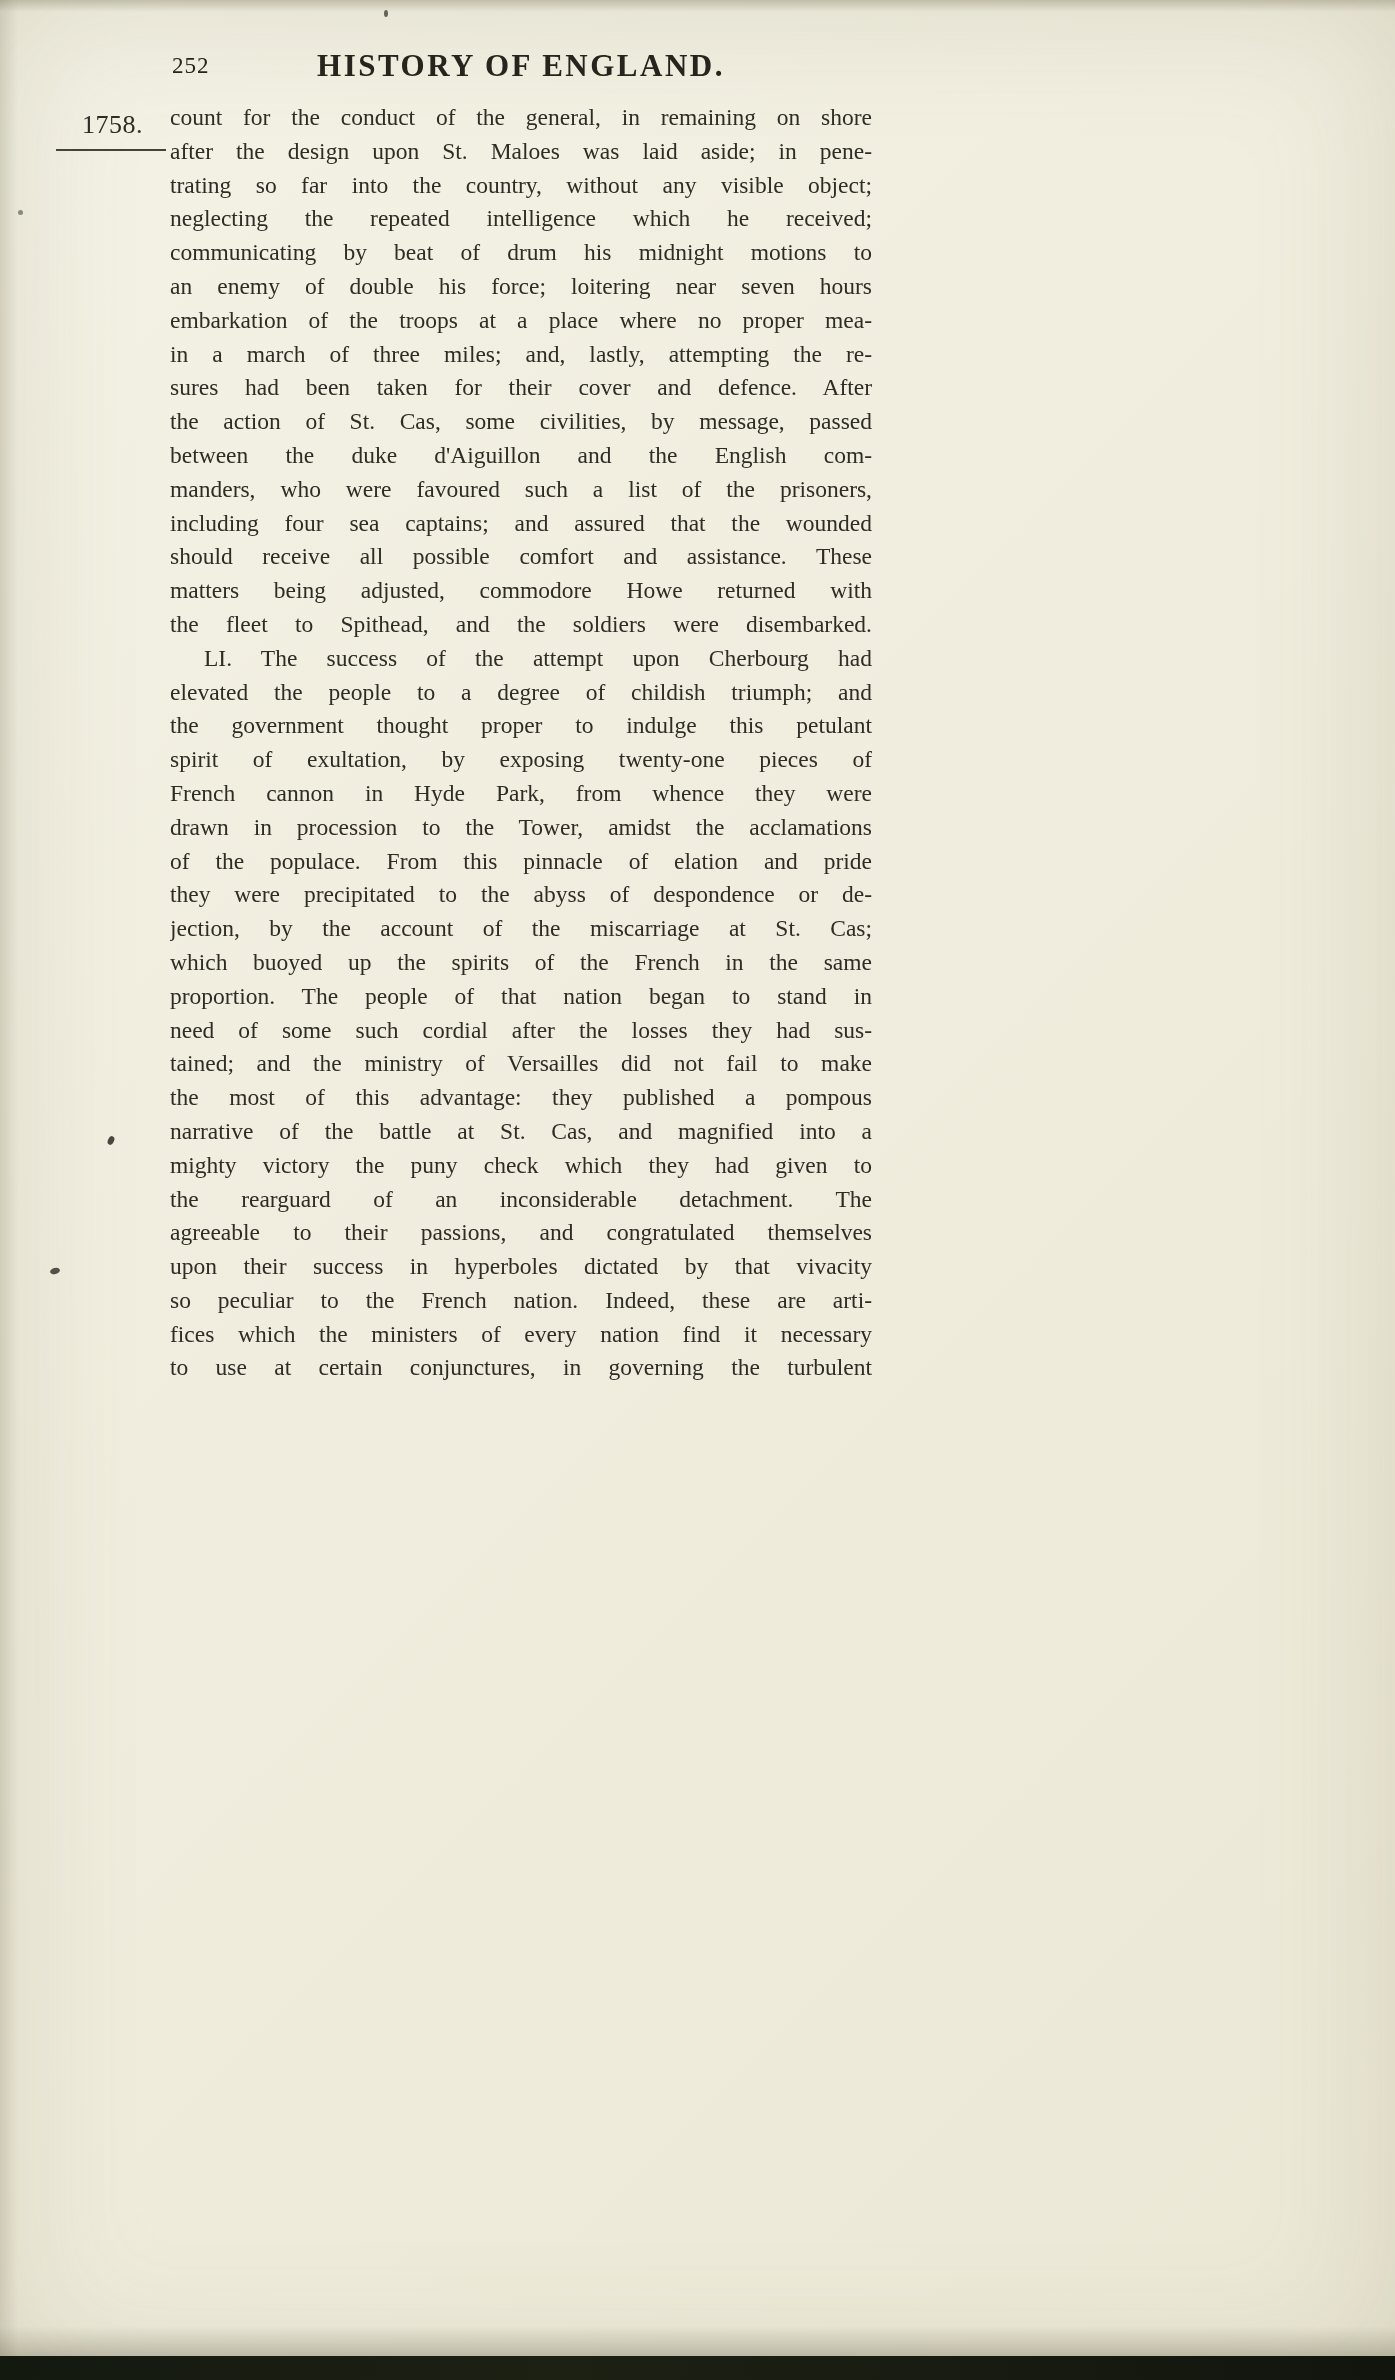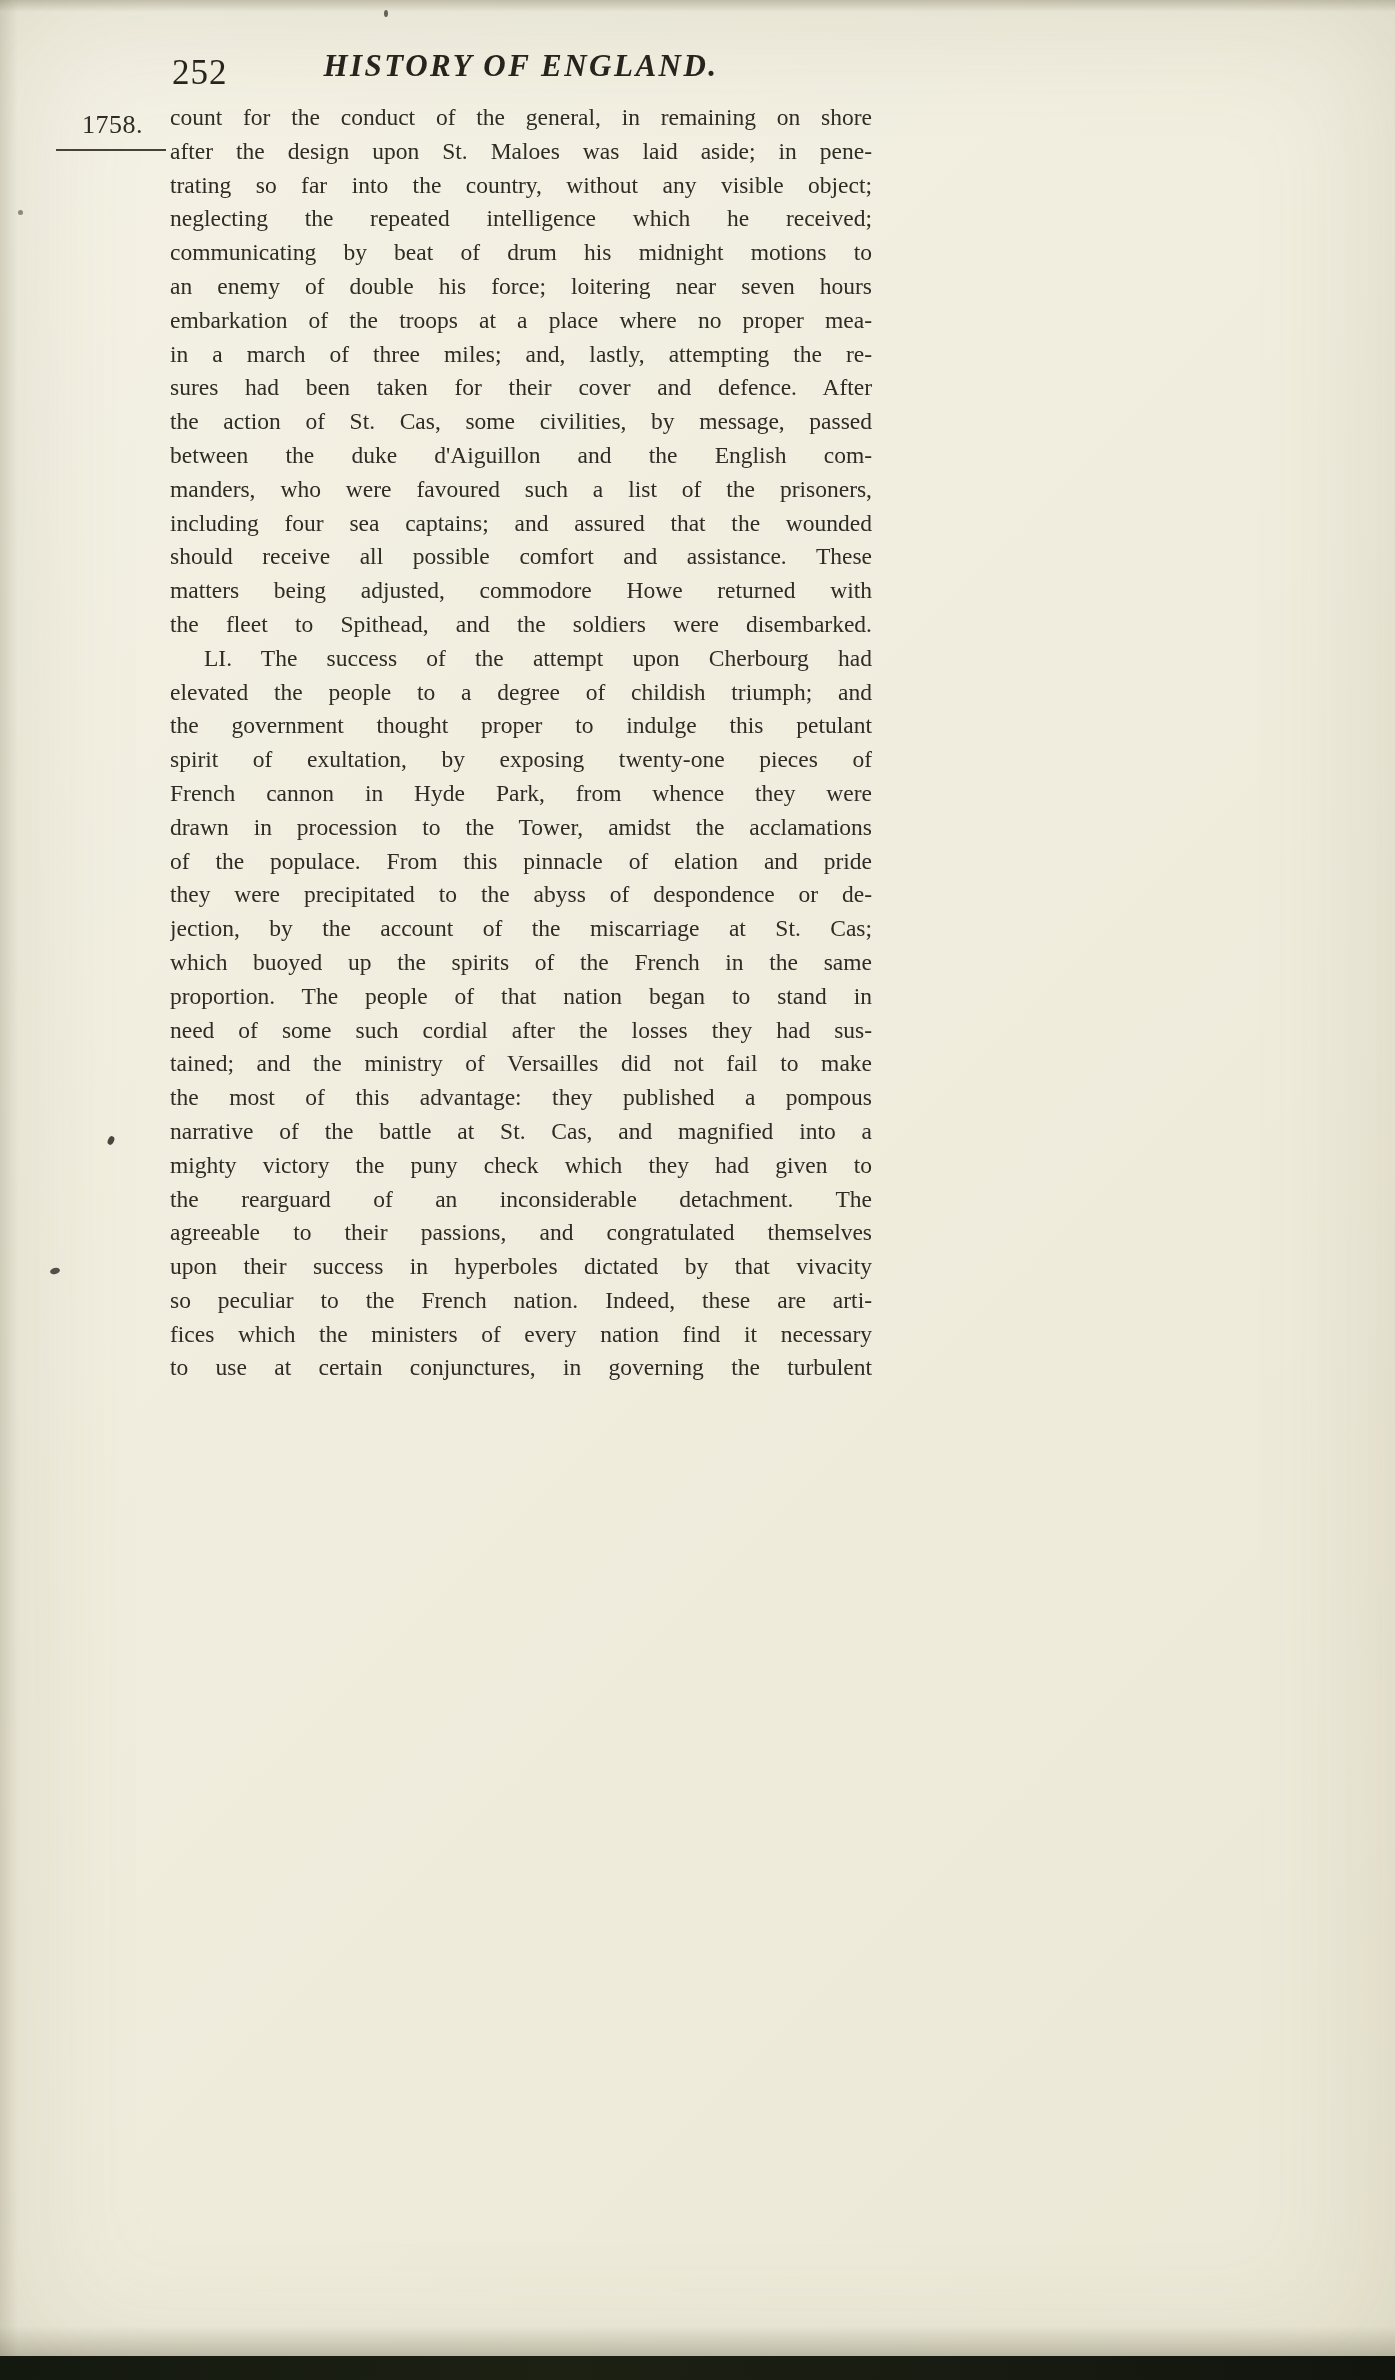--- a/index.html
+++ b/index.html
@@ -39,31 +39,30 @@
     position: absolute;
     left: 170px;
     top: 48px;
     width: 702px;
     height: 44px;
   }
   .page-number {
     position: absolute;
     left: 2px;
     top: 5px;
-    font-size: 35px;
+    font-size: 23px;
     letter-spacing: 1px;
     color: var(--header-ink);
   }
   .running-title {
     text-align: center;
     font-size: 31px;
     font-weight: 700;
     letter-spacing: 2.5px;
     color: var(--header-ink);
-    font-style: italic;
   }
   .margin-year {
     position: absolute;
     left: 82px;
     top: 110px;
     font-size: 26px;
     letter-spacing: 0.5px;
     color: var(--ink);
   }
   .margin-rule {

